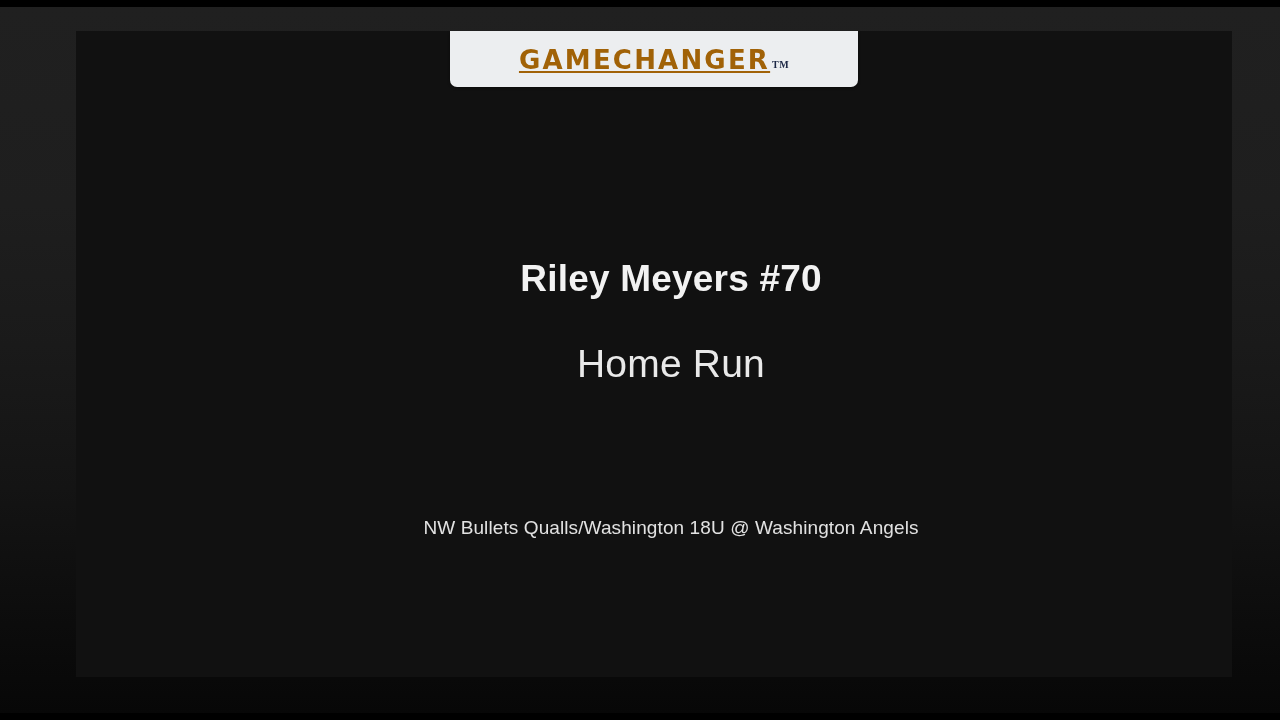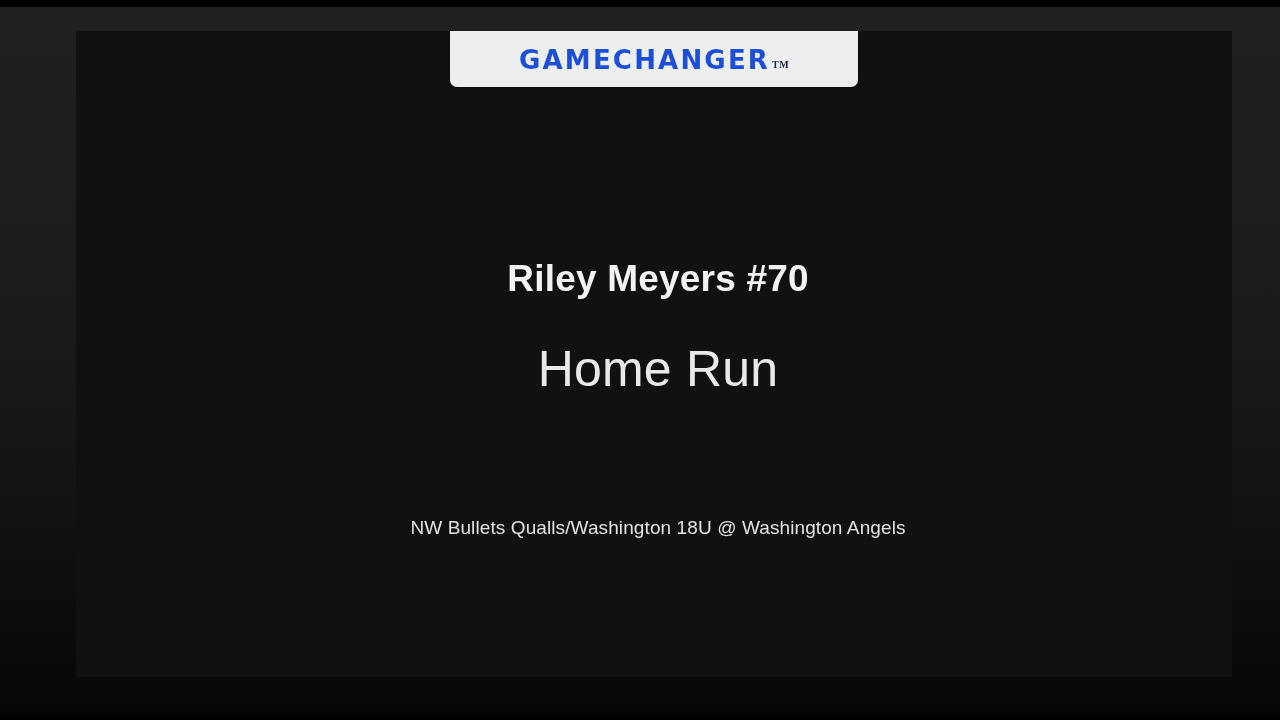--- a/index.html
+++ b/index.html
@@ -82,39 +82,40 @@
   .brand-wrap {
     display: flex;
     align-items: baseline;
     transform: translateY(1px);
   }
   .brand-word {
     font-family: "DejaVu Sans", sans-serif;
     font-weight: 700;
     font-size: 26px;
     letter-spacing: 2.2px;
-    color: #1d4ed8;
+    color: #a16207;
     line-height: 1;
     white-space: nowrap;
+    text-decoration: underline;
   }
   .brand-tm {
     font-family: Liberation Serif, serif;
     font-weight: 700;
     font-size: 10px;
     letter-spacing: 0.4px;
     color: #1c2745;
     margin-left: 2px;
     position: relative;
     top: -1px;
   }
 
   
   .content {
     position: absolute;
-    left: 4px;
+    left: 17px;
     top: 0;
     width: 1156px;
     height: 646px;
     display: flex;
     flex-direction: column;
     align-items: center;
   }
   .player-line {
     position: absolute;
     top: 229px;   
@@ -127,21 +128,21 @@
     color: #f2f2f2;
     line-height: 1.0;
   }
   .event-line {
     position: absolute;
     top: 313px;  
     width: 100%;
     text-align: center;
     font-family: "Liberation Sans", sans-serif;
     font-weight: 400;
-    font-size: 50px;
+    font-size: 39px;
     letter-spacing: 0.2px;
     color: #e9e9e9;
     line-height: 1.0;
   }
   .game-line {
     position: absolute;
     top: 487px;  
     width: 100%;
     text-align: center;
     font-family: "Liberation Sans", sans-serif;

